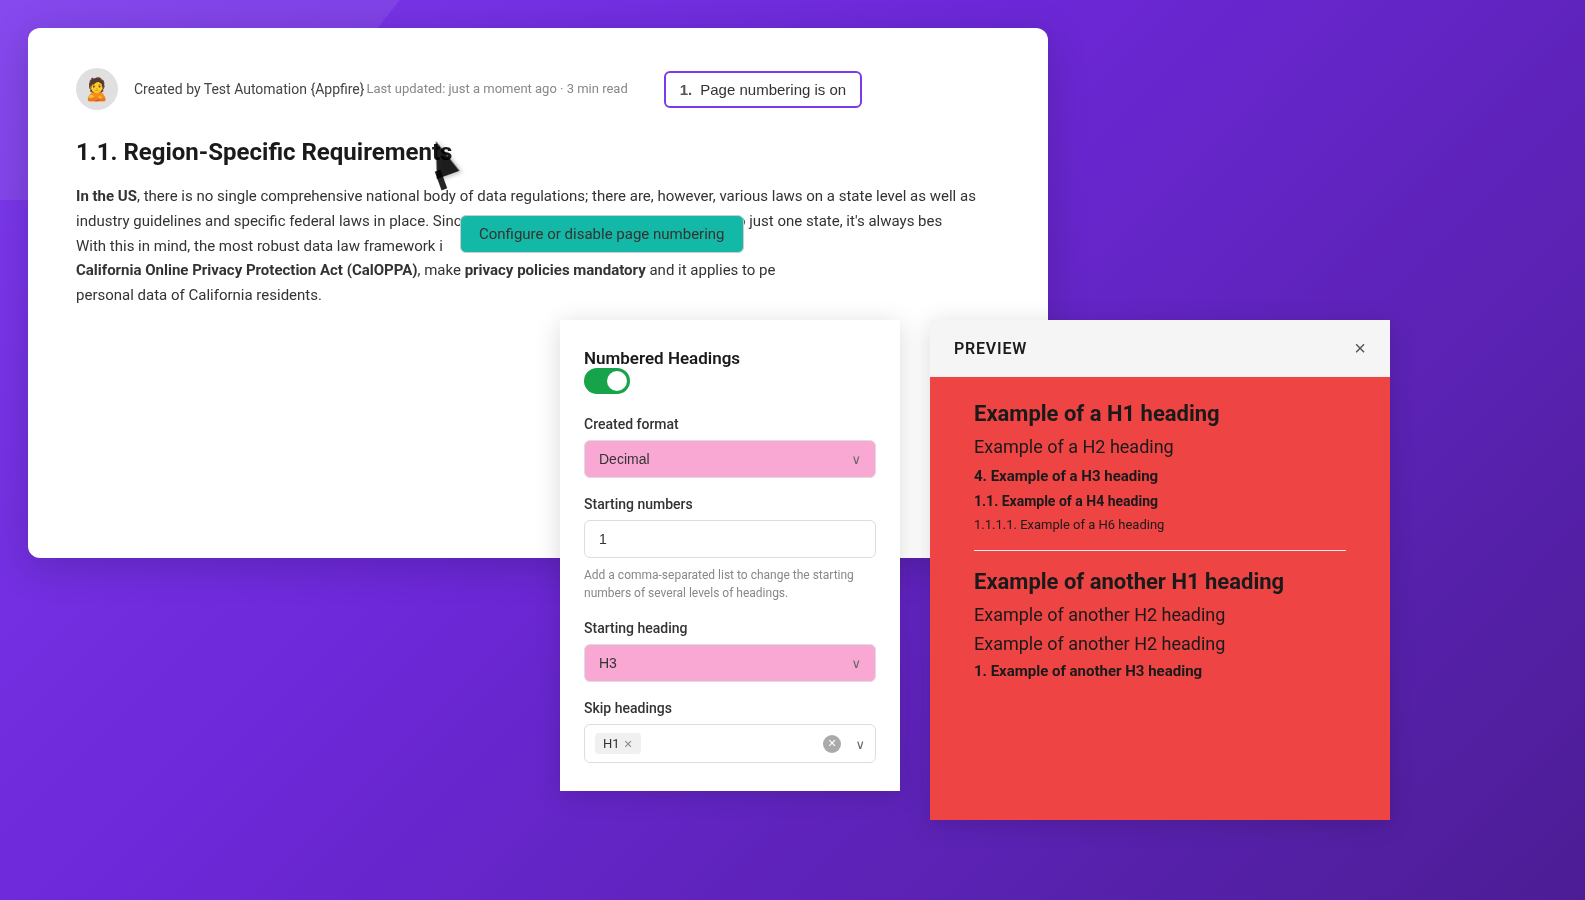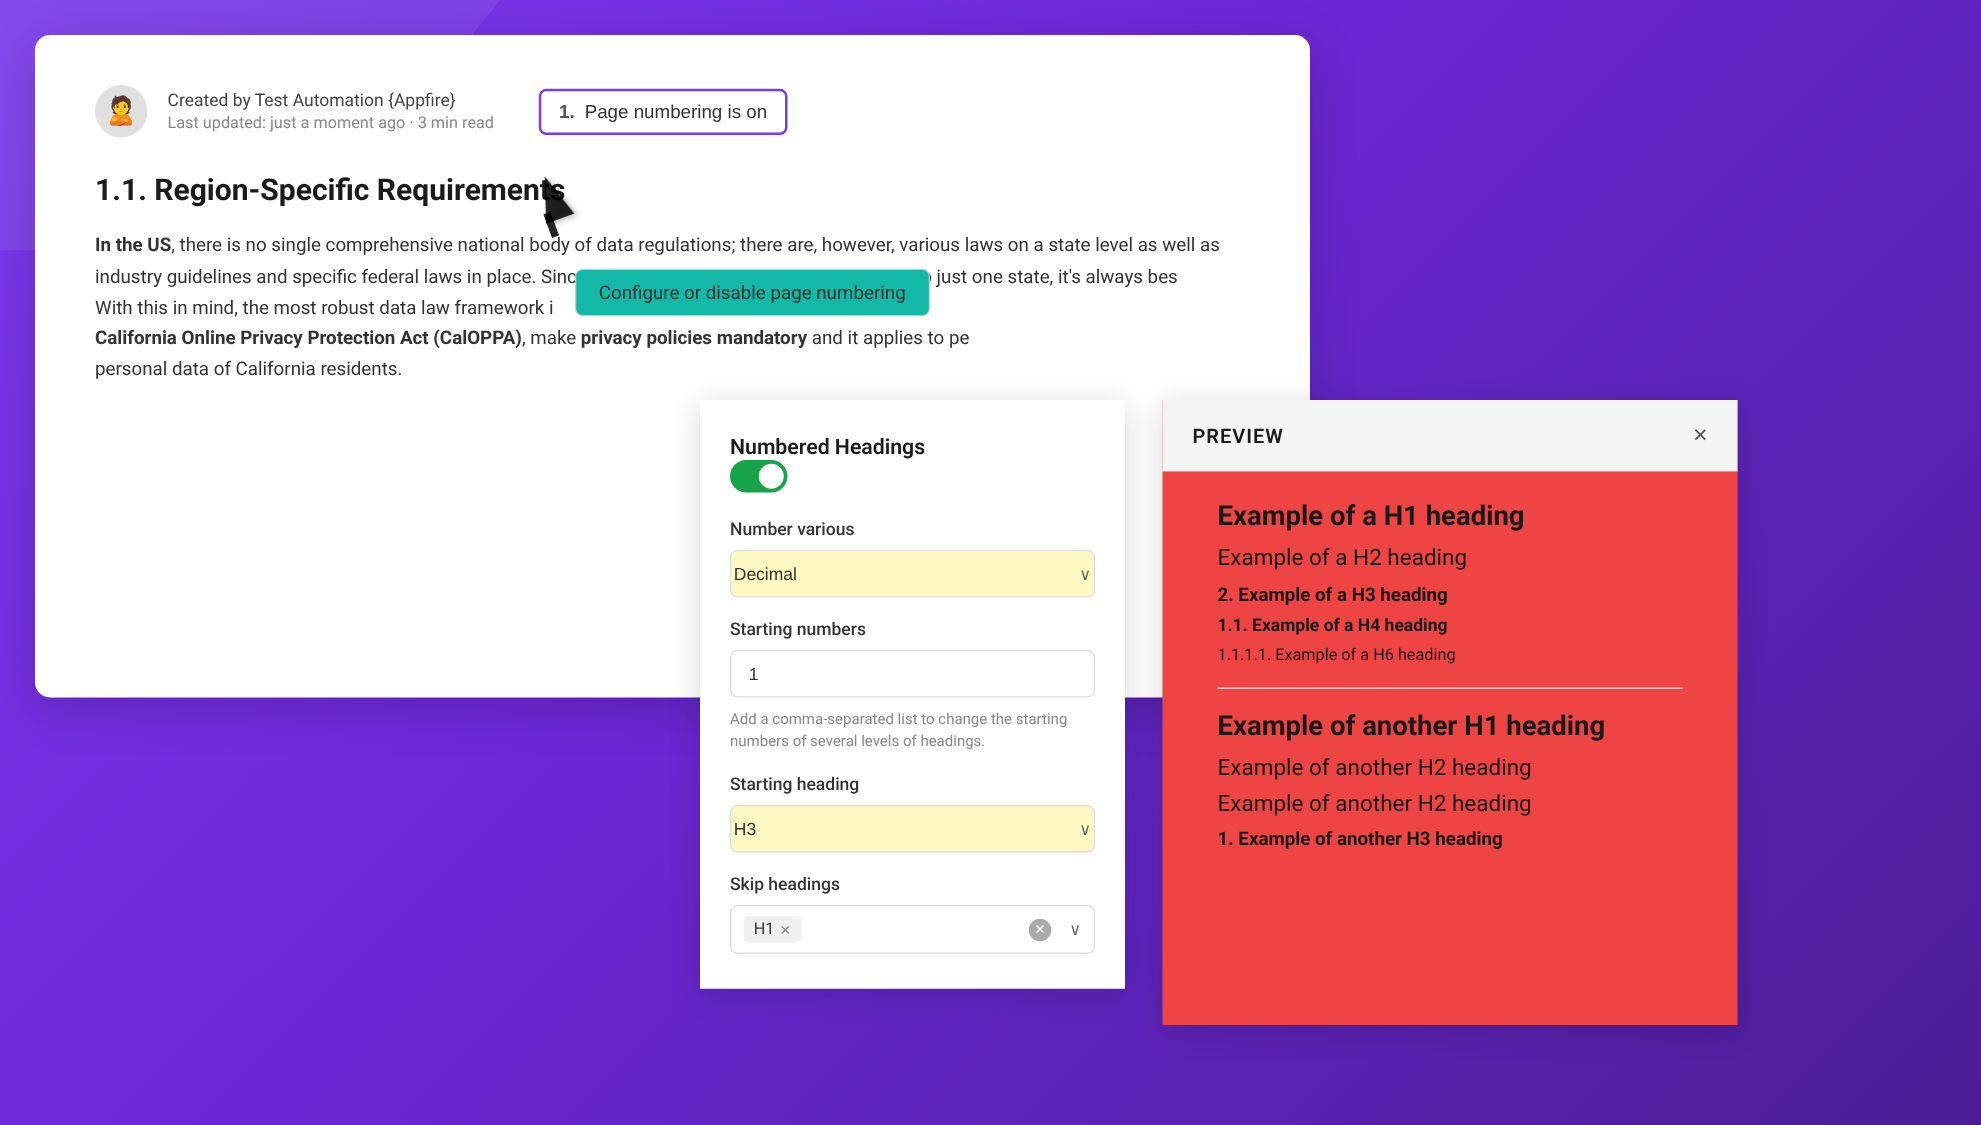--- a/index.html
+++ b/index.html
@@ -57,21 +57,20 @@
       overflow: hidden;
       flex-shrink: 0;
     }
 
     .avatar-emoji {
       font-size: 22px;
     }
 
     .doc-meta-text {
       display: flex;
-      flex-direction: column;
       gap: 2px;
     }
 
     .doc-meta-author {
       font-size: 14px;
       color: #444;
     }
 
     .doc-meta-updated {
       font-size: 13px;
@@ -211,24 +210,24 @@
 
     .dropdown-wrapper {
       position: relative;
       margin-bottom: 18px;
     }
 
     .dropdown-btn {
       width: 100%;
       border: 1px solid #ddd;
       border-radius: 6px;
-      padding: 10px 2px;
+      padding: 10px 14px;
       font-size: 14px;
       color: #333;
-      background: #fef9c3;
+      background: #f9a8d4;
       cursor: pointer;
       display: flex;
       align-items: center;
       justify-content: space-between;
     }
 
     .dropdown-chevron {
       color: #666;
       font-size: 13px;
     }
@@ -456,21 +455,21 @@
   <div class="settings-header">
     <span class="settings-title">Numbered Headings</span>
     <div class="toggle-switch">
       <div class="toggle-track">
         <div class="toggle-thumb"></div>
       </div>
     </div>
   </div>
 
   <div>
-    <div class="settings-label">Number various</div>
+    <div class="settings-label">Created format</div>
     <div class="dropdown-wrapper">
       <button class="dropdown-btn">
         <span>Decimal</span>
         <span class="dropdown-chevron">∨</span>
       </button>
     </div>
   </div>
 
   <div>
     <div class="settings-label">Starting numbers</div>
@@ -502,21 +501,21 @@
 </div>
 
 <div class="preview-panel">
   <div class="preview-header">
     <span class="preview-title">PREVIEW</span>
     <button class="preview-close">×</button>
   </div>
   <div class="preview-content">
     <div class="preview-h1">Example of a H1 heading</div>
     <div class="preview-h2">Example of a H2 heading</div>
-    <div class="preview-h3">2. Example of a H3 heading</div>
+    <div class="preview-h3">4. Example of a H3 heading</div>
     <div class="preview-h4">1.1. Example of a H4 heading</div>
     <div class="preview-h6">1.1.1.1. Example of a H6 heading</div>
 
     <div class="preview-divider"></div>
 
     <div class="preview-h1-alt">Example of another H1 heading</div>
     <div class="preview-h2-alt">Example of another H2 heading</div>
     <div class="preview-h2-alt">Example of another H2 heading</div>
     <div class="preview-h3-alt">1. Example of another H3 heading</div>
   </div>

